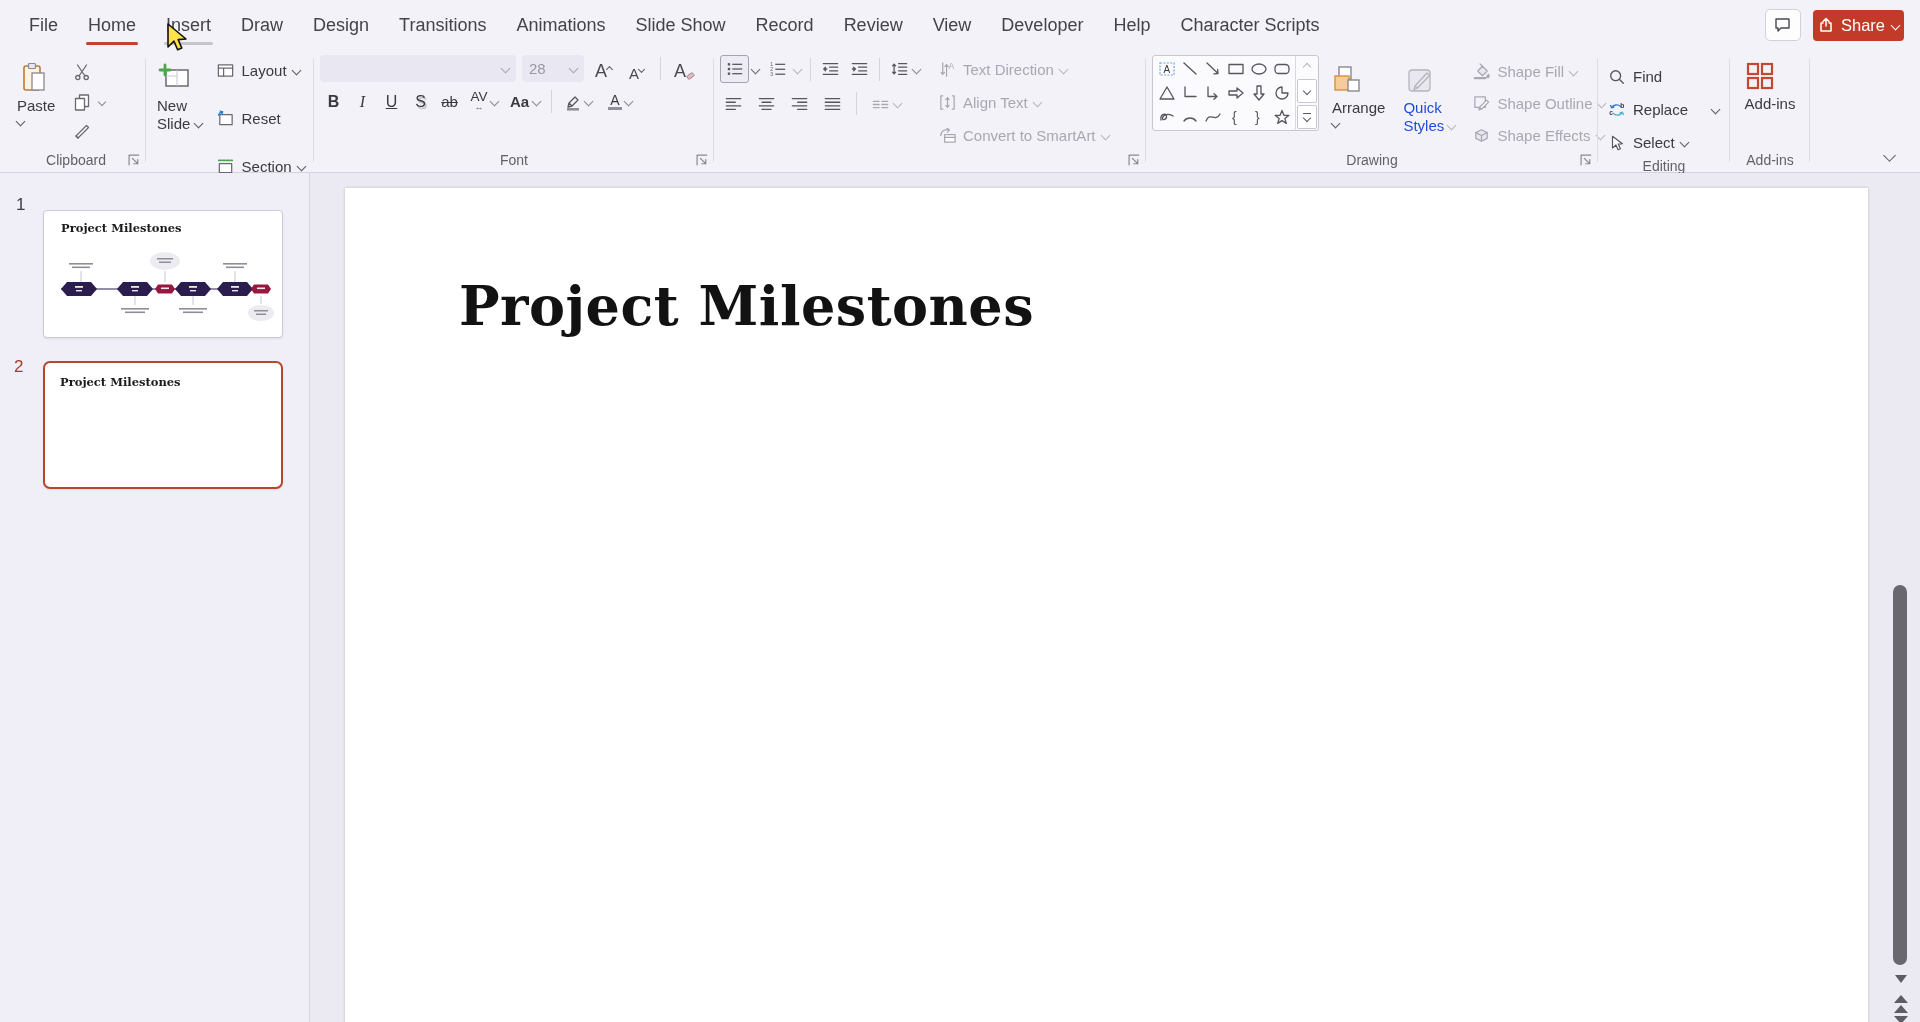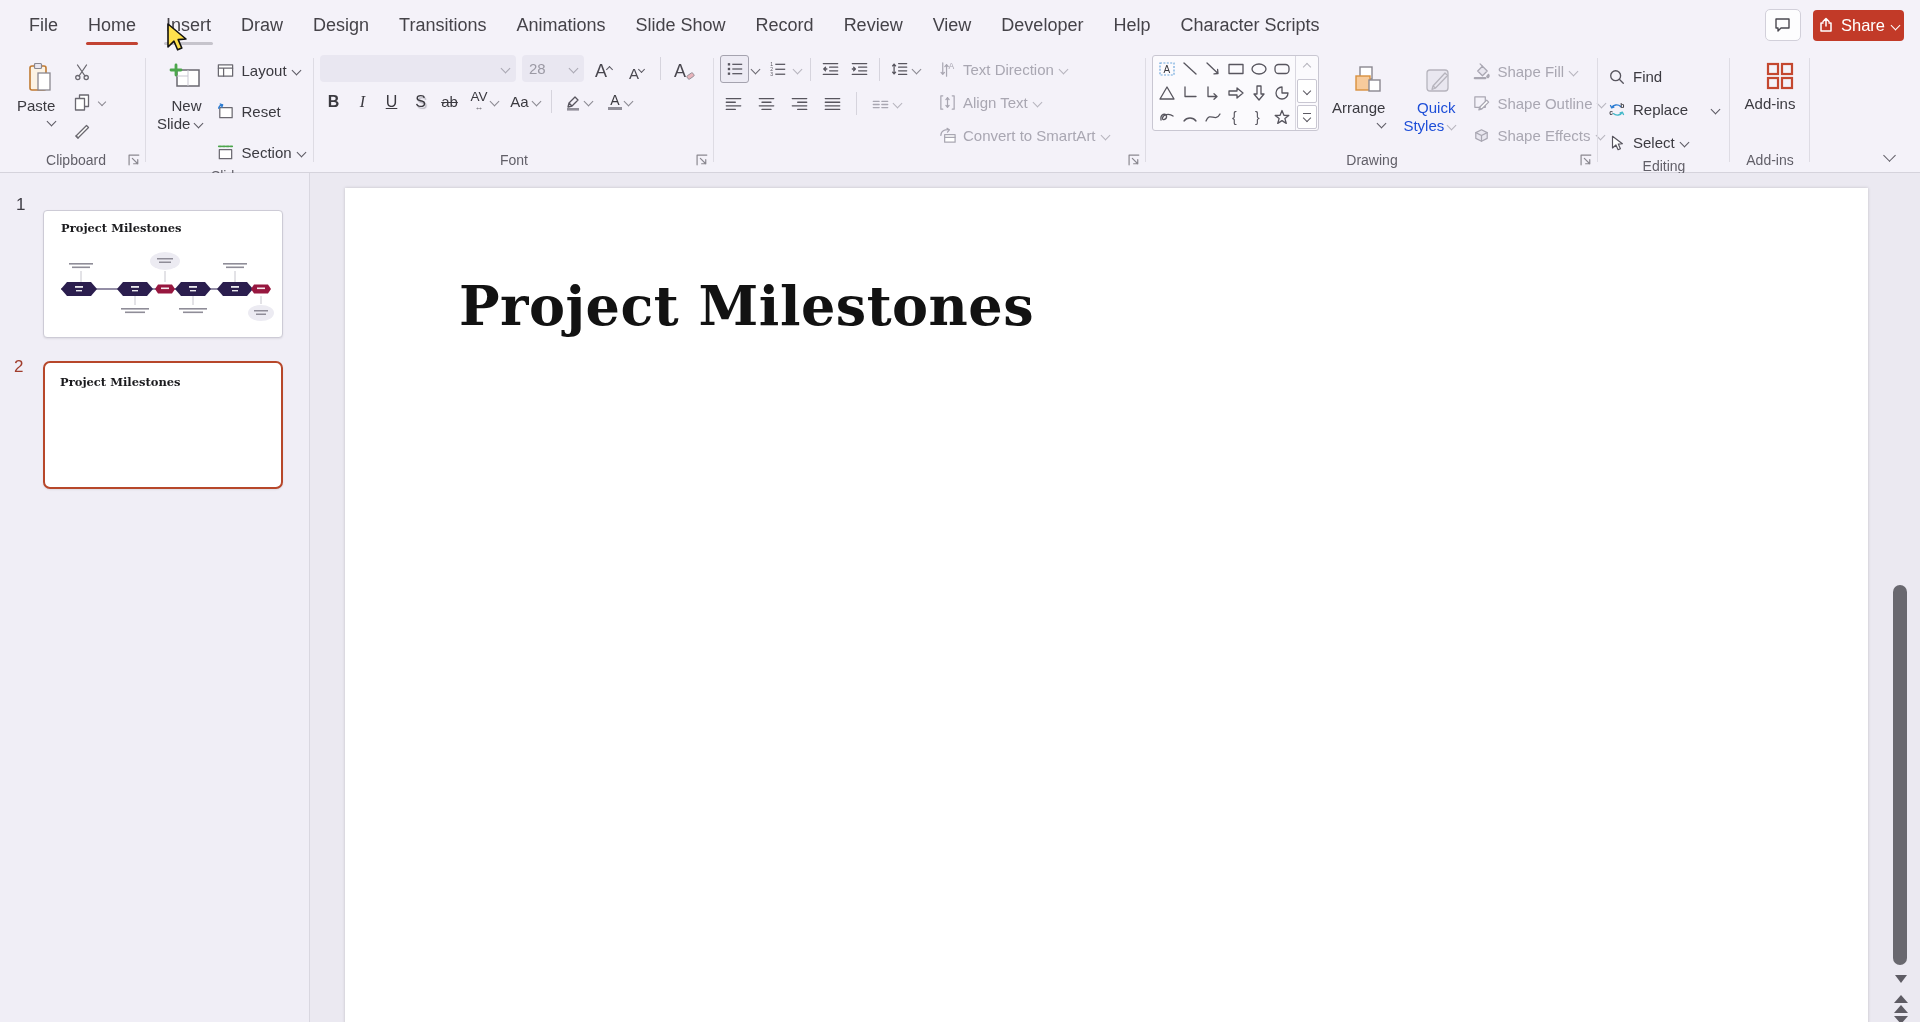--- a/index.html
+++ b/index.html
@@ -22,21 +22,21 @@
   .rgroup::after{content:"";position:absolute;right:0;top:8px;bottom:10px;width:1px;background:#DEDCE4;}
   .rgroup-content{flex:1;display:flex;align-items:flex-start;padding:5px 6px 0 6px;}
   .rgroup-label{height:22px;text-align:center;font-size:14px;color:#615F68;line-height:20px;}
   .launcher{position:absolute;right:5px;bottom:5px;width:13px;height:13px;color:#8A8890;}
 
   .chev{display:inline-block;width:6px;height:6px;border-right:1.5px solid #5B5962;border-bottom:1.5px solid #5B5962;transform:rotate(45deg);flex:0 0 auto;}
   .chev.up{transform:rotate(-135deg);}
   .dis{color:#A9A7B2 !important;}
   .dis .chev{border-color:#B6B4BD;}
 
-  .bigbtn{display:flex;flex-direction:column;align-items:flex-end;padding:2px 5px;border-radius:4px;}
+  .bigbtn{display:flex;flex-direction:column;align-items:flex-start;padding:2px 5px;border-radius:4px;}
   .bigbtn .bicon{height:38px;display:flex;align-items:center;justify-content:center;}
   .bigbtn .blabel{font-size:15px;line-height:18px;color:#3B3A40;text-align:center;white-space:nowrap;}
   .bigbtn .bchev{margin-top:3px;}
   .bigbtn.dis .blabel{color:#1d4ed8;}
 
   .smallbtn{display:flex;align-items:center;gap:6px;height:27px;padding:0 3px;font-size:15px;color:#3B3A40;white-space:nowrap;}
   .smallbtn .sicon{width:20px;height:20px;display:flex;align-items:center;justify-content:center;}
   .smallbtn.dis{color:#A9A7B2;}
 
   .iconbtn{width:27px;height:26px;display:flex;align-items:center;justify-content:center;border-radius:3px;position:relative;}
@@ -193,21 +193,21 @@
           <span class="bicon">
             <svg width="34" height="32" viewBox="0 0 34 32">
               <rect x="9" y="8" width="22" height="16" fill="#fff" stroke="#6A6870" stroke-width="1.5"></rect>
               <path d="M9 14 H20 M20 8 V24" stroke="#C9C7D2" stroke-width="1"></path>
               <path d="M8 3 V13 M3 8 H13" stroke="var(--newslide-green,#4CA64C)" stroke-width="2.8" stroke-linecap="round"></path>
             </svg>
           </span>
           <span class="blabel">New</span>
           <span class="blabel"><span>Slide</span>&nbsp;<span class="chev" style="vertical-align:2px"></span></span>
         </div>
-        <div class="col" style="gap:14px;margin-top:2px;margin-left:6px;">
+        <div class="col" style="gap:21px;margin-top:2px;margin-left:6px;">
           <div class="smallbtn">
             <span class="sicon">
               <svg width="19" height="19" viewBox="0 0 20 20" class="ic" style="color:#6A6870">
                   <rect x="2.5" y="4" width="15" height="12" fill="#fff"></rect>
                   <path d="M2.5 7.5 H17.5 M8 7.5 V16"></path>
                 </svg>
             </span>
             <span>Layout</span>
               <span class="chev"></span>
           </div>
@@ -278,21 +278,21 @@
           <div class="iconbtn">
               <span style="text-decoration:line-through;font-size:15px;">ab</span>
             </div>
           <div class="iconbtn" style="width:38px;">
             <span class="col" style="align-items:center;line-height:11px;">
                 <span style="font-size:13.5px;">AV</span>
                 <span style="font-size:9px;color:#6A6870;">↔</span>
               </span>
             <span class="chev" style="margin-left:3px;border-color:#8A8890"></span>
           </div>
-          <div class="iconbtn" style="width:40px;">
+          <div class="iconbtn" style="width:40px;font-weight:bold;">
             <span style="font-size:15px;">Aa</span>
               <span class="chev" style="margin-left:4px;border-color:#8A8890"></span>
           </div>
           <div class="vdiv"></div>
           <div class="iconbtn" style="width:40px;">
             <span>
               <svg width="18" height="18" viewBox="0 0 18 18">
                   <path class="ic" d="M5 10 L11 4 L14 7 L8 13 Z M5 10 L4 14 L8 13" style="color:#57555E"></path>
                   <rect x="3" y="15" width="12" height="2.6" fill="#908E98"></rect>
                 </svg>

